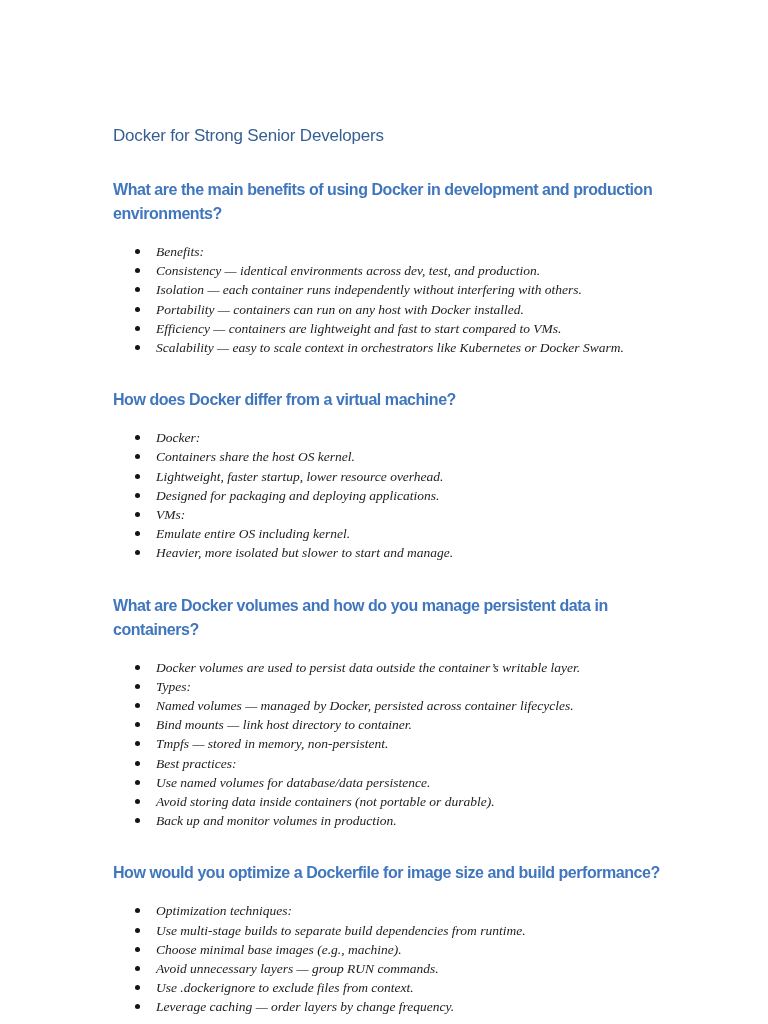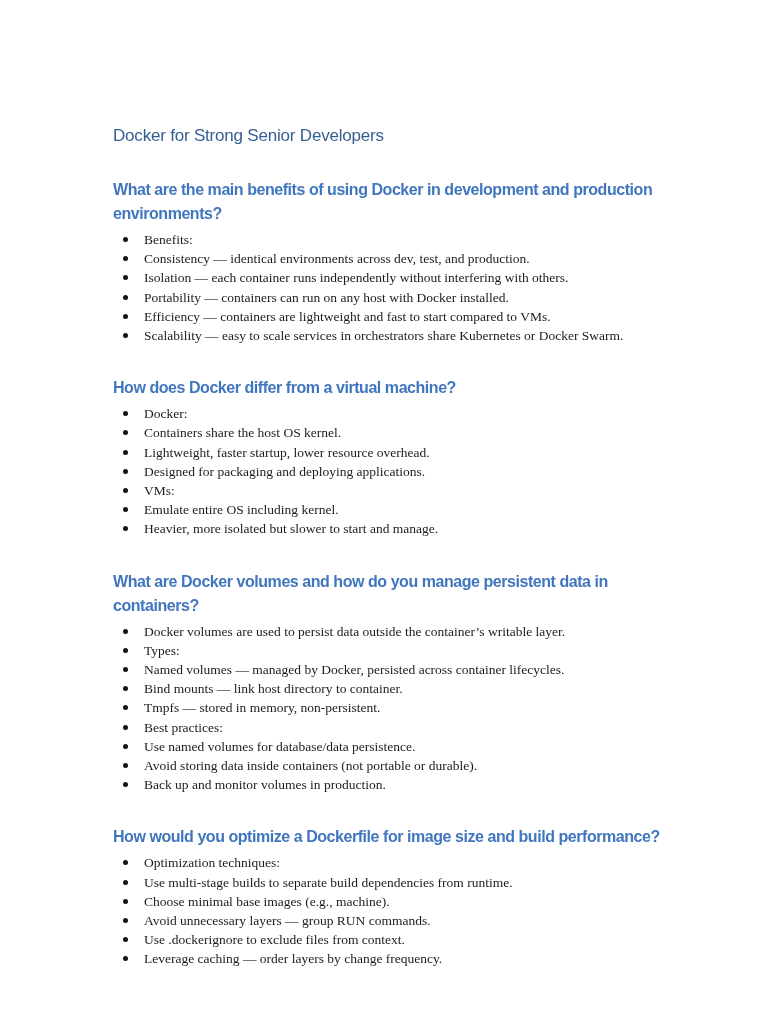--- a/index.html
+++ b/index.html
@@ -36,21 +36,21 @@
   .hd {
     font-family: "Liberation Sans", sans-serif;
     font-weight: 700;
     font-size: 16px;
     line-height: 24px;
     letter-spacing: -0.45px;
     color: var(--heading-color);
     margin-top: 31px;
   }
   .hd .hline { white-space: nowrap; }
-  .blist { margin: 4px; padding: 0; list-style: none; }
+  .blist { margin: 16px; padding: 0; list-style: none; font-style: italic; }
   .bitem {
     position: relative;
     padding-left: 27px;
     font-size: 13.5px;
     line-height: 19.2px;
     color: var(--body-color);
   }
   .bitem::before {
     content: "";
     position: absolute;
@@ -85,21 +85,21 @@
       <div class="bitem">
           <div class="bline">Isolation — each container runs independently without interfering with others.</div>
         </div>
       <div class="bitem">
           <div class="bline">Portability — containers can run on any host with Docker installed.</div>
         </div>
       <div class="bitem">
           <div class="bline">Efficiency — containers are lightweight and fast to start compared to VMs.</div>
         </div>
       <div class="bitem">
-          <div class="bline">Scalability — easy to scale services in orchestrators share Kubernetes or Docker Swarm.</div>
+          <div class="bline">Scalability — easy to scale context in orchestrators like Kubernetes or Docker Swarm.</div>
         </div>
     </div>
   </div>
 
   <div>
     <div class="hd">
       <div class="hline">How does Docker differ from a virtual machine?</div>
     </div>
     <div class="blist">
       <div class="bitem">

